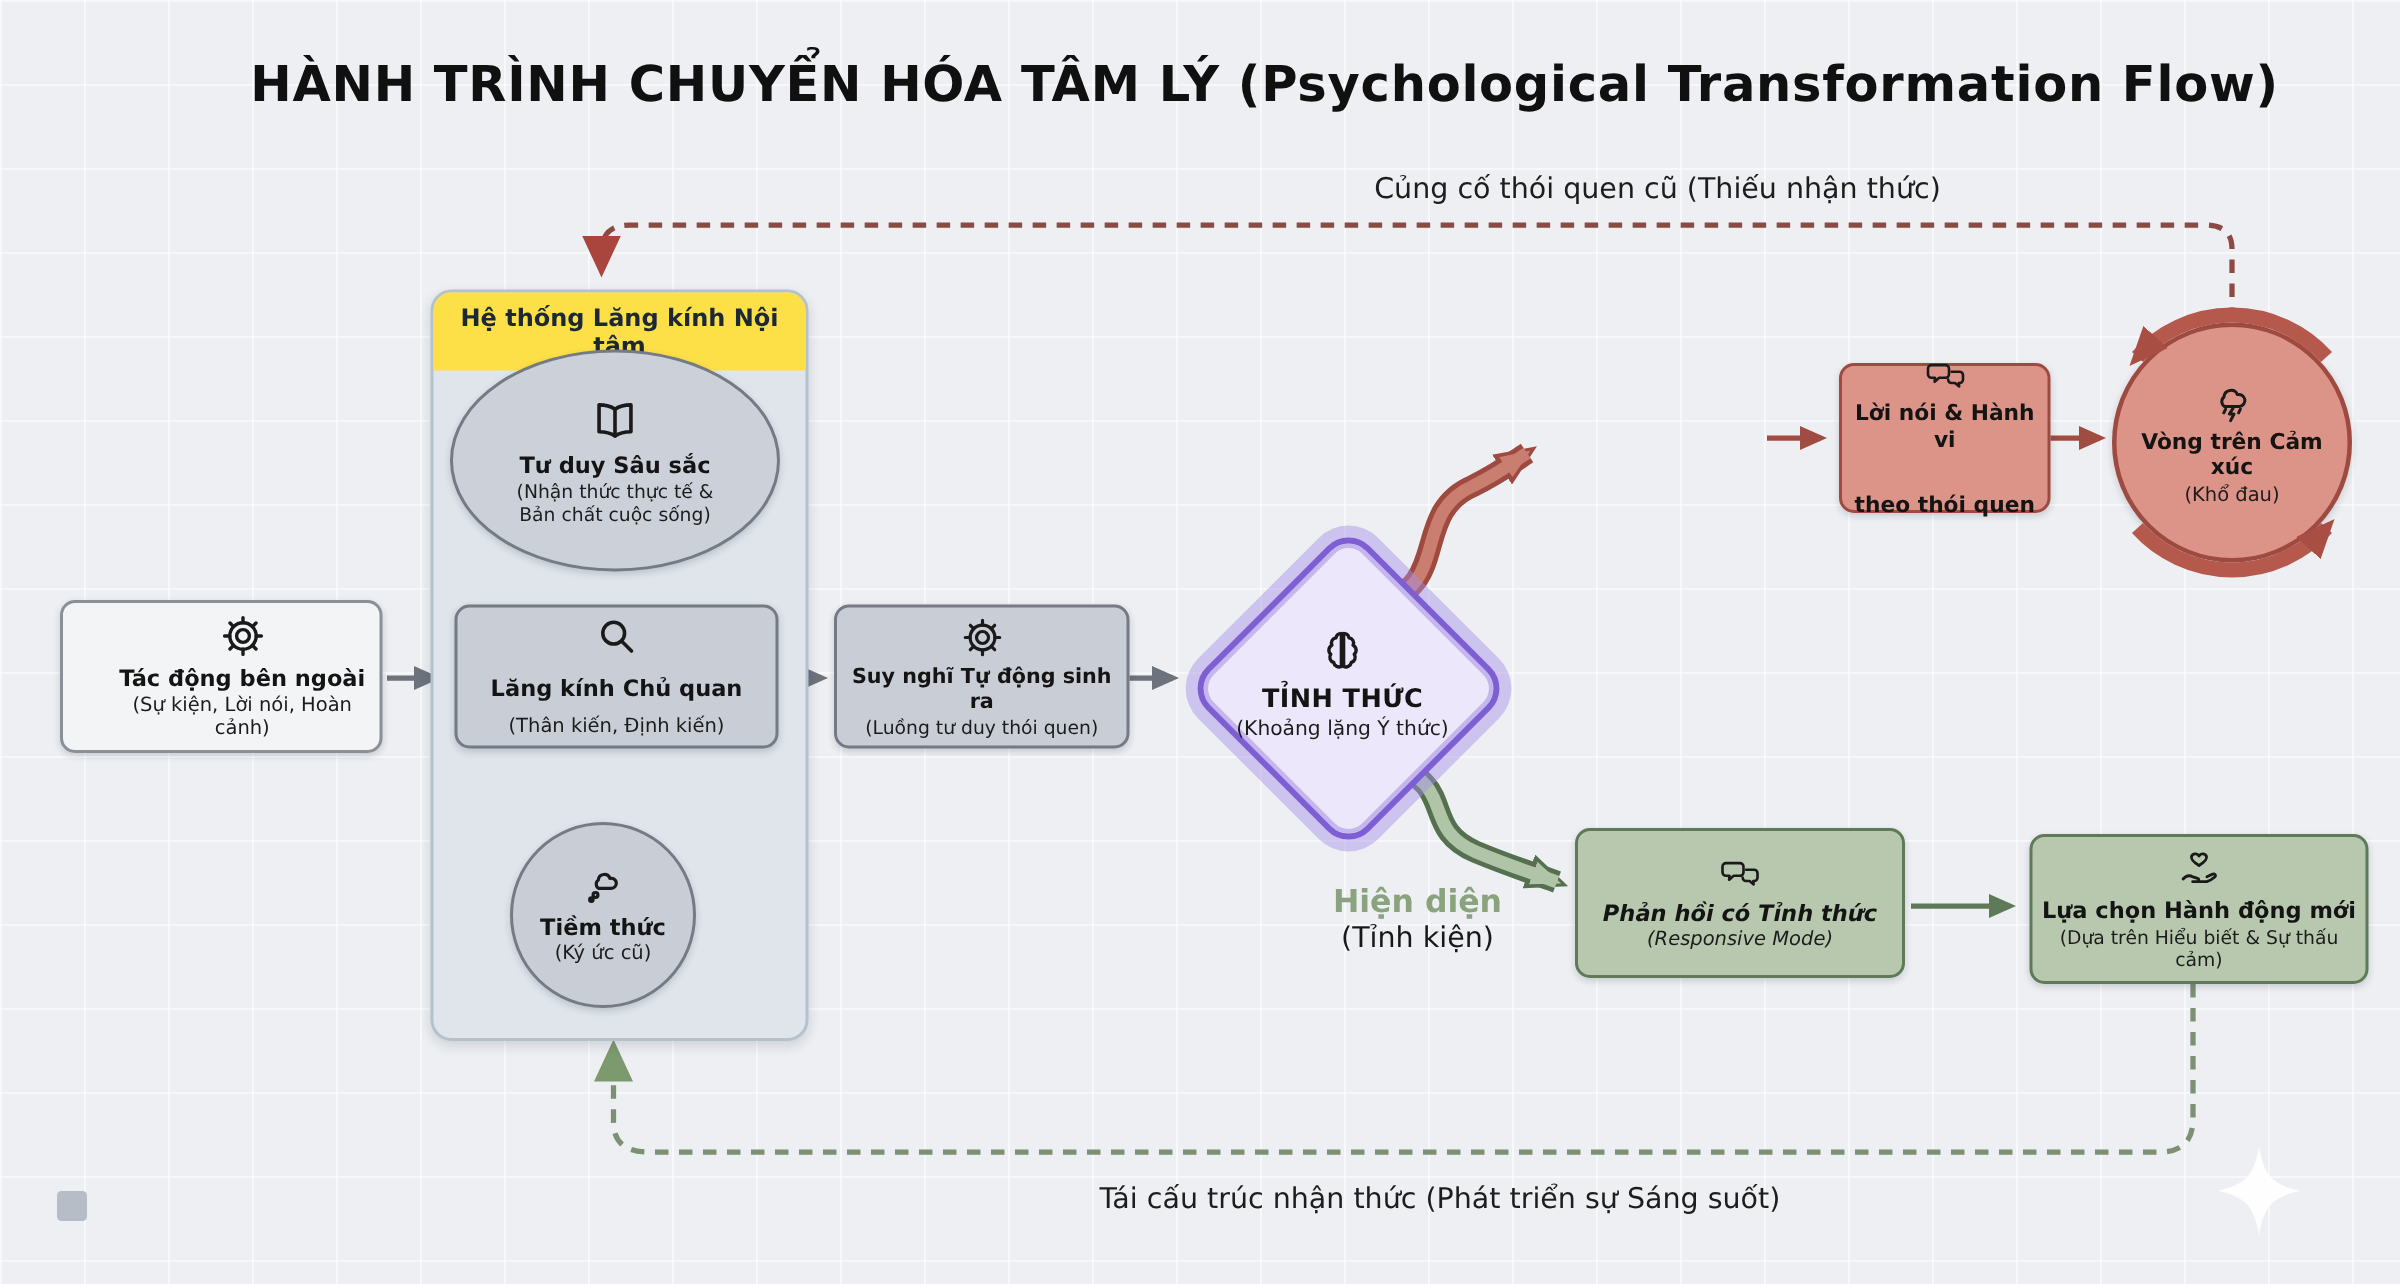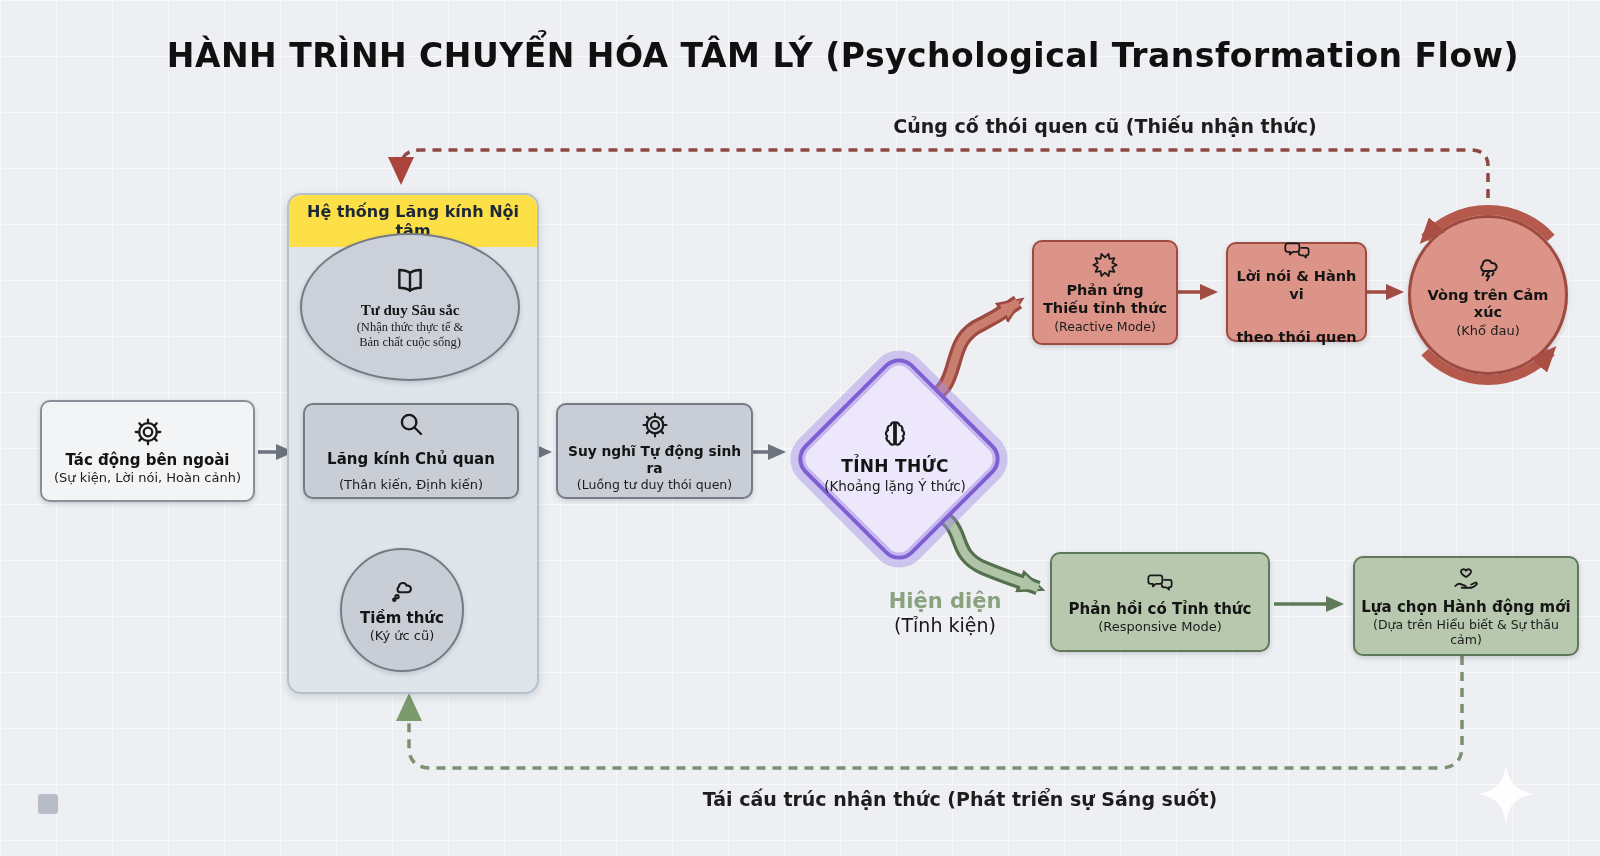--- a/index.html
+++ b/index.html
@@ -13,43 +13,43 @@
   .title{position:absolute;top:36px;left:0;width:100%;text-align:center;
     font-size:33px;font-weight:bold;color:#101010;letter-spacing:.5px;padding-left:43px;}
   svg.overlay{position:absolute;left:0;top:0;z-index:1;pointer-events:none;}
   svg.topLayer{position:absolute;left:0;top:0;z-index:3;pointer-events:none;}
   .node{position:absolute;z-index:2;display:flex;flex-direction:column;align-items:center;
     justify-content:center;text-align:center;border-radius:10px;
     box-shadow:0 2px 5px rgba(30,40,60,.18);padding:4px 6px;box-sizing:border-box;}
   .node .t{font-weight:bold;font-size:15px;line-height:1.22;color:#141414;}
   .node .s{font-size:13px;line-height:1.2;color:#1c1c1c;margin-top:1px;}
   .gray{background:#c9cdd6;border:2.5px solid #757b85;}
-  .lightbox{background:#f3f4f6;border:2.5px solid #8a8f98;}
+  .lightbox{background:#f3f4f6;border:2.5px solid #8a8f98;padding-left:34px;}
   .redbox{background:#dd9488;border:2.5px solid #9e4a40;}
   .greenbox{background:#b7c8af;border:2.5px solid #5e7a57;}
-  .ellipse{border-radius:50%;font-family:Liberation Serif, serif;}
+  .ellipse{border-radius:50%;}
   .circle{border-radius:50%;}
   .ic{display:block;line-height:0;margin-bottom:3px;}
   .container{position:absolute;z-index:1;left:287px;top:193px;width:248px;height:497px;
     background:#dfe5ea;border:2px solid #b4c2ce;border-radius:14px;
     box-shadow:0 3px 8px rgba(30,40,60,.15);}
   .container .hdr{position:absolute;top:0;left:0;width:100%;box-sizing:border-box;
     padding:7px 4px;background:#fde047;border-radius:12px 12px 0 0;
     text-align:center;font-weight:bold;font-size:16px;color:#1c2836;}
   .diamond{position:absolute;z-index:2;left:822px;top:382px;width:146px;height:146px;
     transform:rotate(45deg);background:#ece7fa;border:4.5px solid #7e5fd3;border-radius:20px;
     box-shadow:0 0 0 8px rgba(164,142,232,.45), inset 0 0 0 3px rgba(126,95,211,.35);}
   .dcontent{position:absolute;z-index:2;left:800px;top:382px;width:190px;height:146px;
     display:flex;flex-direction:column;align-items:center;justify-content:center;text-align:center;}
   .dcontent .t{font-weight:bold;font-size:17px;color:#141414;letter-spacing:.3px;}
   .dcontent .s{font-size:13.5px;color:#1c1c1c;margin-top:2px;}
   .branch{position:absolute;z-index:2;text-align:center;line-height:1.25;}
   .branch .b1{font-weight:bold;font-size:21px;}
   .branch .b2{font-size:19px;color:#181818;}
-  .loopLabel{position:absolute;z-index:2;font-size:19px;color:#1d1d1d;font-weight:700;}
+  .loopLabel{position:absolute;z-index:2;font-size:19px;color:#1d1d1d;font-weight:400;}
   .sparkle{position:absolute;z-index:2;}
   .cornerSquare{position:absolute;z-index:2;left:38px;top:794px;width:20px;height:20px;
     background:#b7bdc6;border-radius:3px;}
 </style>
 </head>
 <body>
 
 <div class="stage">
 
   <svg class="overlay" width="1600" height="856">
@@ -184,30 +184,20 @@
     </span>
     <div class="t">TỈNH THỨC</div>
     <div class="s">(Khoảng lặng Ý thức)</div>
   </div>
 
   <div class="branch" style="left:880px;top:588px;width:130px;">
     <div class="b1" style="color:#8aa37e;">Hiện diện</div>
     <div class="b2">(Tỉnh kiện)</div>
   </div>
 
-  <div class="node redbox" style="left:1032px;top:240px;width:146px;height:105px;">
-    <span class="ic">
-      <svg width="30" height="28" viewBox="0 0 24 24" fill="none" stroke="#1a1a1a" stroke-width="1.5" stroke-linejoin="round">
-        <polygon points="22,12 18.2,14 20.1,17.9 15.8,17.3 15.1,21.5 12,18.5 8.9,21.5 8.2,17.3 3.9,17.9 5.8,14 2,12 5.8,10 3.9,6.1 8.2,6.7 8.9,2.5 12,5.5 15.1,2.5 15.8,6.7 20.1,6.1 18.2,10"></polygon>
-      </svg>
-    </span>
-    <div class="t" style="font-size:14.5px;">Phản ứng</div>
-    <div class="t" style="font-size:14.5px;">Thiếu tỉnh thức</div>
-    <div class="s" style="font-size:12.5px;">(Reactive Mode)</div>
-  </div>
 
   <div class="node redbox" style="left:1226px;top:242px;width:141px;height:100px;">
     <span class="ic">
       <svg width="32" height="28" viewBox="0 0 24 24" fill="none" stroke="#1a1a1a" stroke-width="1.5" stroke-linecap="round" stroke-linejoin="round">
         <path d="M4 5.5h8a2 2 0 0 1 2 2v3.2a2 2 0 0 1-2 2H8.4L5.8 15l.2-2.3H4a2 2 0 0 1-2-2V7.5a2 2 0 0 1 2-2z"></path>
         <path d="M15.5 9.3h4.5a2 2 0 0 1 2 2v2.4a2 2 0 0 1-2 2h-.4l.2 2-2.3-2h-2a2 2 0 0 1-2-2"></path>
       </svg>
     </span>
     <div class="t" style="font-size:14.5px;">Lời nói &amp; Hành vi</div>
     <div class="t" style="font-size:14.5px;margin-top:25px;">theo thói quen</div>
@@ -218,21 +208,21 @@
       <svg width="34" height="32" viewBox="0 0 24 24" fill="none" stroke="#1a1a1a" stroke-width="1.5" stroke-linecap="round" stroke-linejoin="round">
         <path d="M8 9.5a3.5 3.5 0 0 1 6.7-1.2 3 3 0 1 1 .9 5.9H8.2a2.9 2.9 0 0 1-.2-4.7z"></path>
         <path d="M12.6 15l-1.9 3h2.3l-1.7 3.3"></path>
         <path d="M8.8 15.6l-.9 1.8M16.2 15.6l-.9 1.8"></path>
       </svg>
     </span>
     <div class="t" style="font-size:14.5px;">Vòng trên Cảm xúc</div>
     <div class="s">(Khổ đau)</div>
   </div>
 
-  <div class="node greenbox" style="left:1050px;top:552px;width:220px;height:100px;">
+  <div class="node greenbox" style="left:1050px;top:552px;width:220px;height:100px;font-style:italic;">
     <span class="ic">
       <svg width="32" height="28" viewBox="0 0 24 24" fill="none" stroke="#1a1a1a" stroke-width="1.5" stroke-linecap="round" stroke-linejoin="round">
         <path d="M4 5.5h8a2 2 0 0 1 2 2v3.2a2 2 0 0 1-2 2H8.4L5.8 15l.2-2.3H4a2 2 0 0 1-2-2V7.5a2 2 0 0 1 2-2z"></path>
         <path d="M15.5 9.3h4.5a2 2 0 0 1 2 2v2.4a2 2 0 0 1-2 2h-.4l.2 2-2.3-2h-2a2 2 0 0 1-2-2"></path>
       </svg>
     </span>
     <div class="t">Phản hồi có Tỉnh thức</div>
     <div class="s">(Responsive Mode)</div>
   </div>
 

